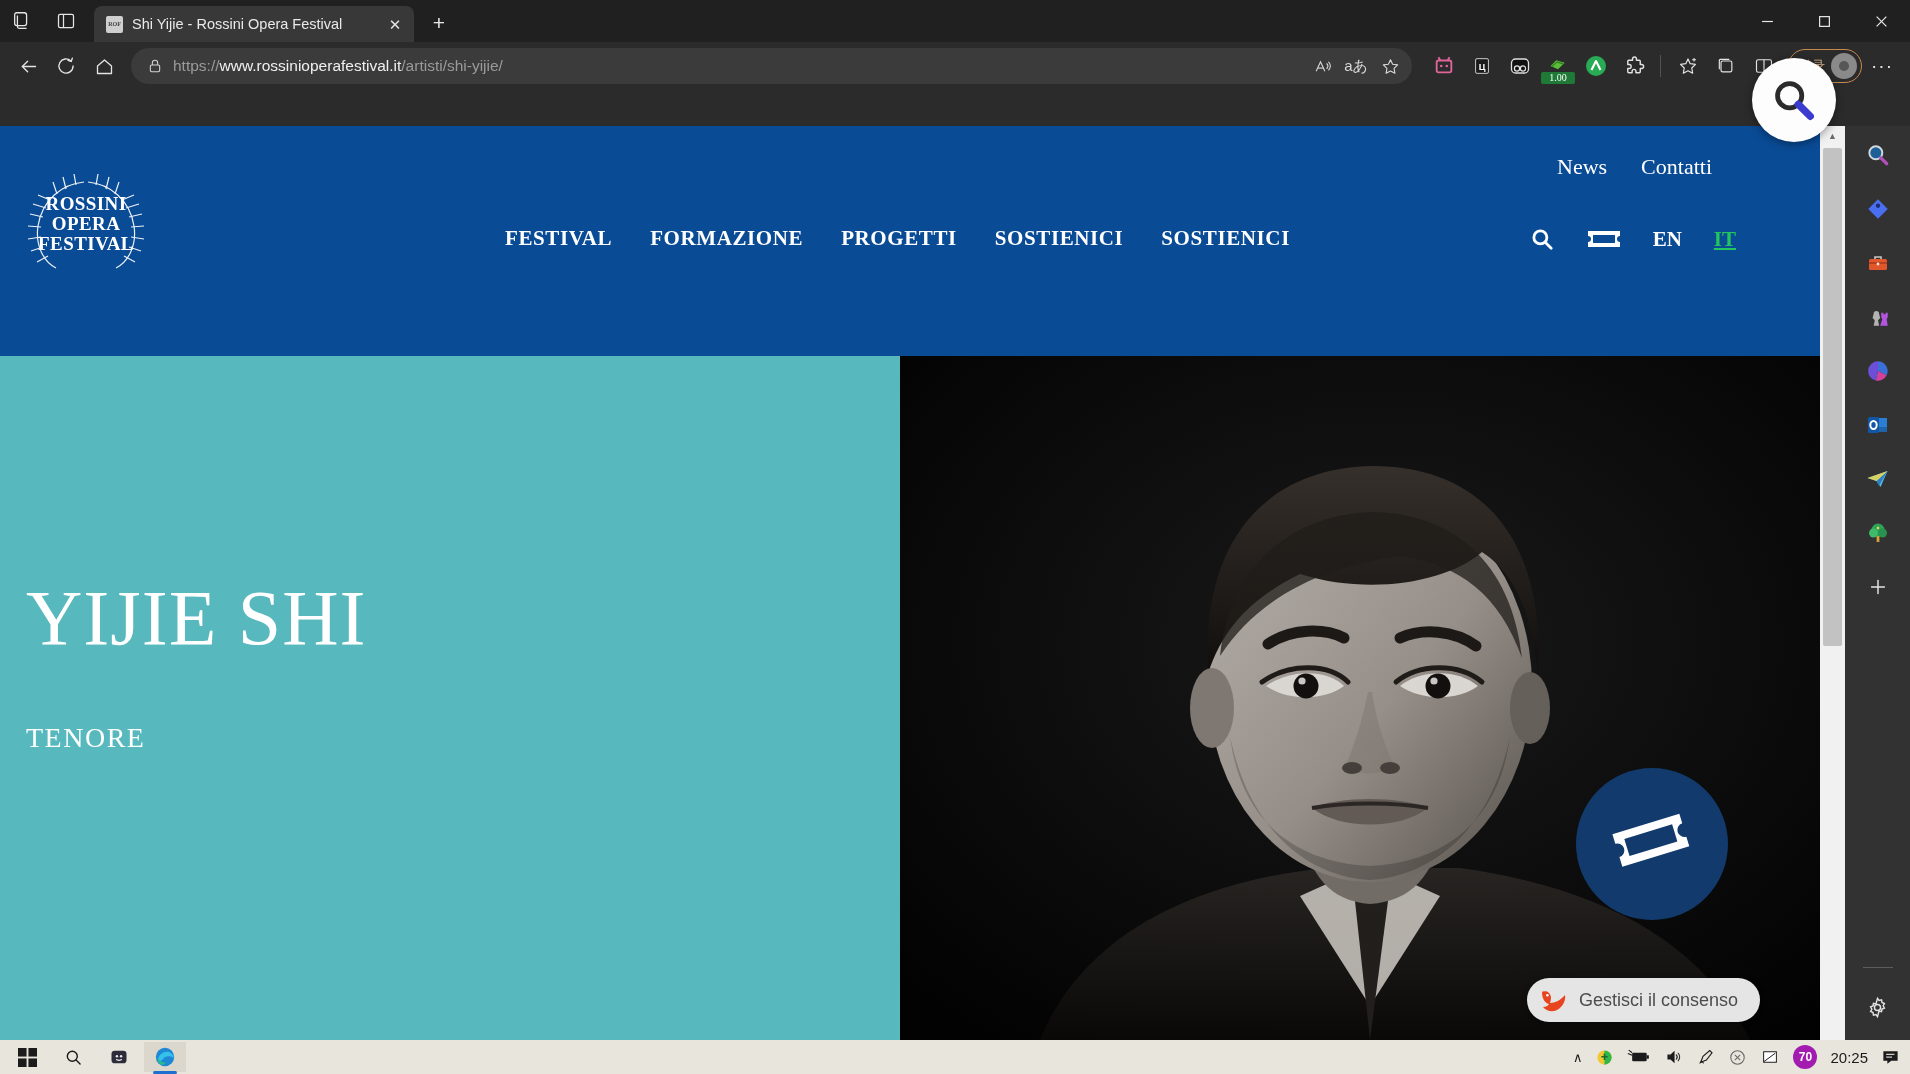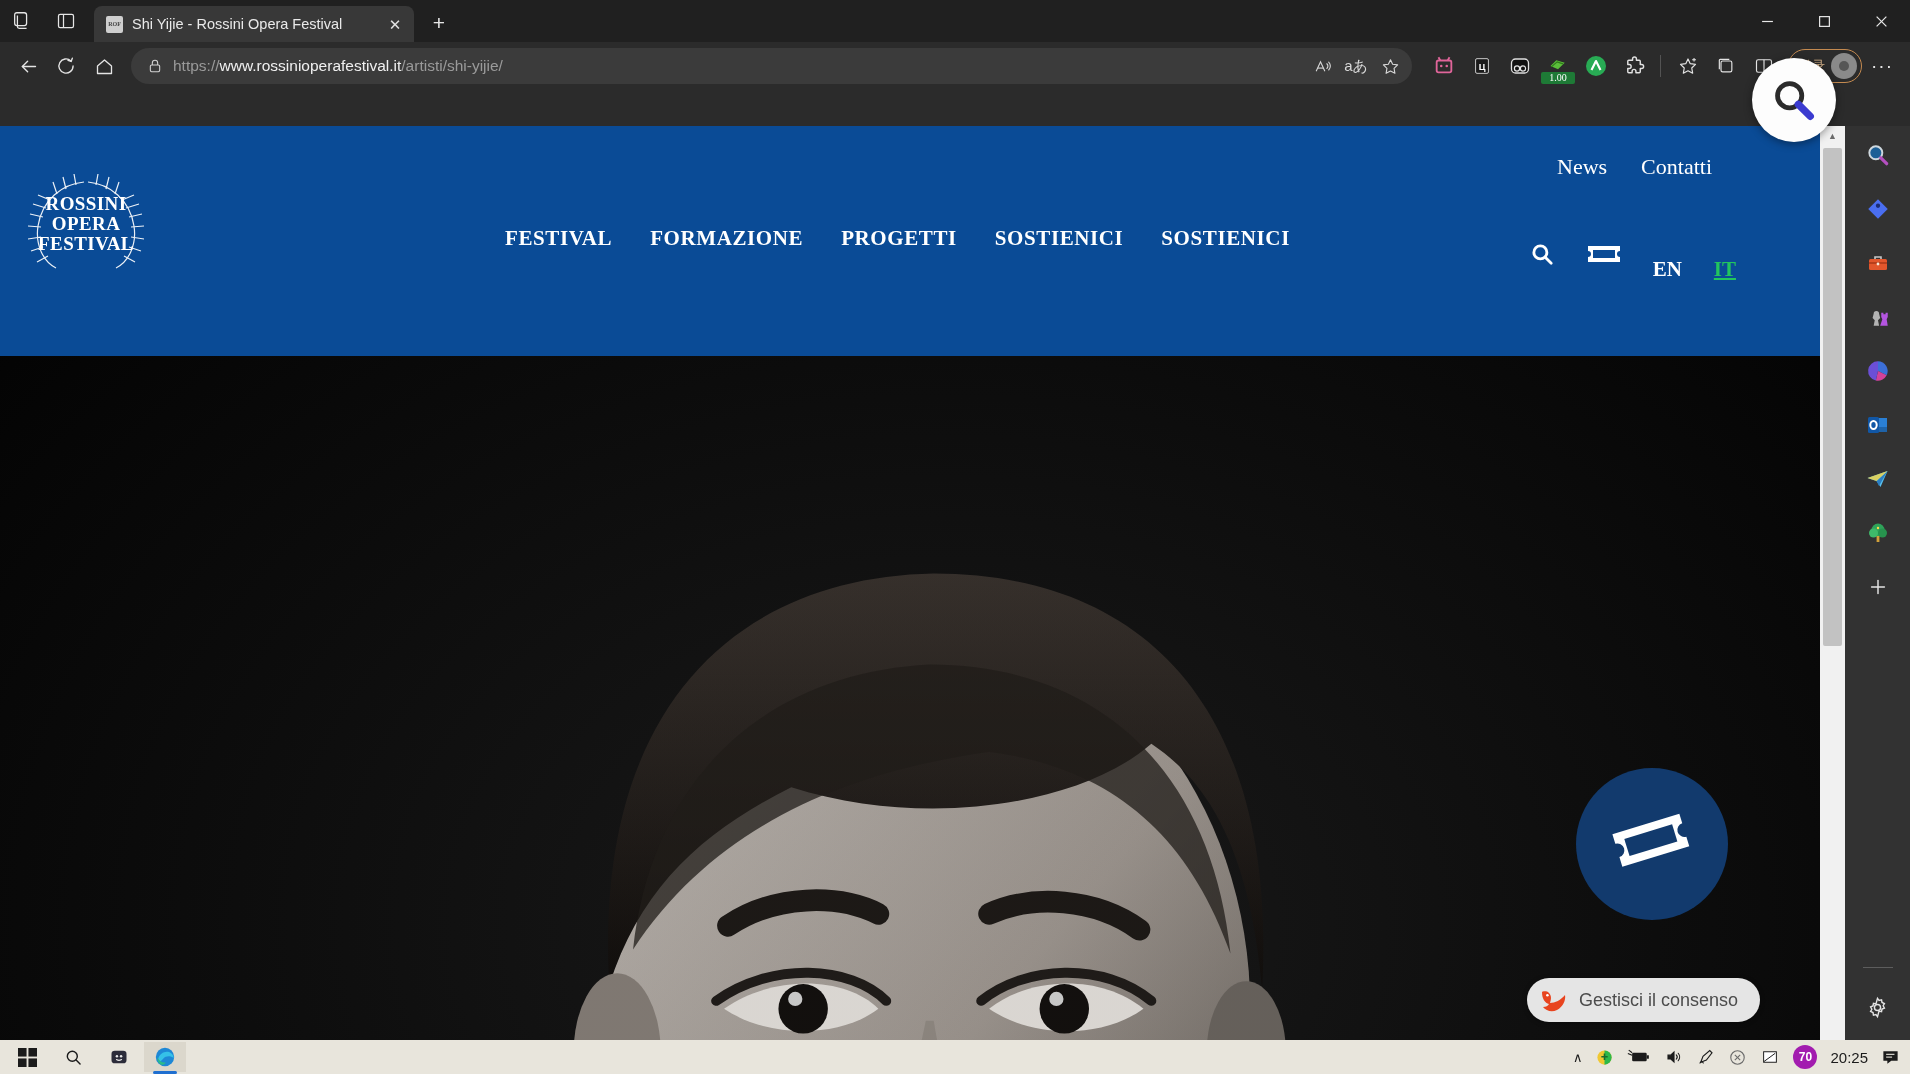--- a/index.html
+++ b/index.html
@@ -181,21 +181,21 @@
   .mainnav a {
     color: #fff; font-family: "Liberation Serif", serif;
     font-weight: 700; font-size: 21px; letter-spacing: 0.6px;
     text-decoration: none;
   }
   .navtools {
     position: absolute; right: 84px; top: 100px;
     display: flex; align-items: center; gap: 32px;
   }
   .navtools .ni { color: #fff; display: flex; align-items: center; }
-  .lang { font-family:"Liberation Serif", serif; font-weight:700; font-size:21px;margin-top:31px; }
+  .lang { font-family:"Liberation Serif", serif; font-weight:700; font-size:21px; }
   .lang.en { color: #ffffff; }
   .lang.it { color: #22c55e; text-decoration: underline; }
 
   .hero { position: relative; height: 684px; display: flex; }
   .hero-left {
     width: 900px; background: #57b8bd; position: relative;
   }
   .hero-title {
     position: absolute; left: 26px; top: 222px;
     color: #fff; font-family: "Liberation Serif", serif;
@@ -509,20 +509,24 @@
               <path d="M1 4 h32 v5 a3 3 0 0 0 0 6 v5 H1 v-5 a3 3 0 0 0 0-6 z" fill="#ffffff"></path>
               <rect x="6" y="8" width="22" height="8" fill="#0a4b96"></rect>
             </svg>
           </span>
           <span class="lang en">EN</span>
           <span class="lang it">IT</span>
         </div>
       </header>
 
       <section class="hero">
+        <div class="hero-left">
+          <div class="hero-title">YIJIE SHI</div>
+          <div class="hero-sub">TENORE</div>
+        </div>
 
         <div class="hero-right">
           <svg class="portrait" viewBox="0 0 920 684" preserveAspectRatio="xMidYMid slice">
             <defs>
               <radialGradient id="bgG" cx="52%" cy="42%" r="72%">
                 <stop offset="0%" stop-color="#1a1a1a"></stop>
                   <stop offset="100%" stop-color="#020202"></stop>
               </radialGradient>
               <linearGradient id="skinG" x1="0" y1="0" x2="1" y2="1">
                 <stop offset="0%" stop-color="#c9c3bd"></stop>

